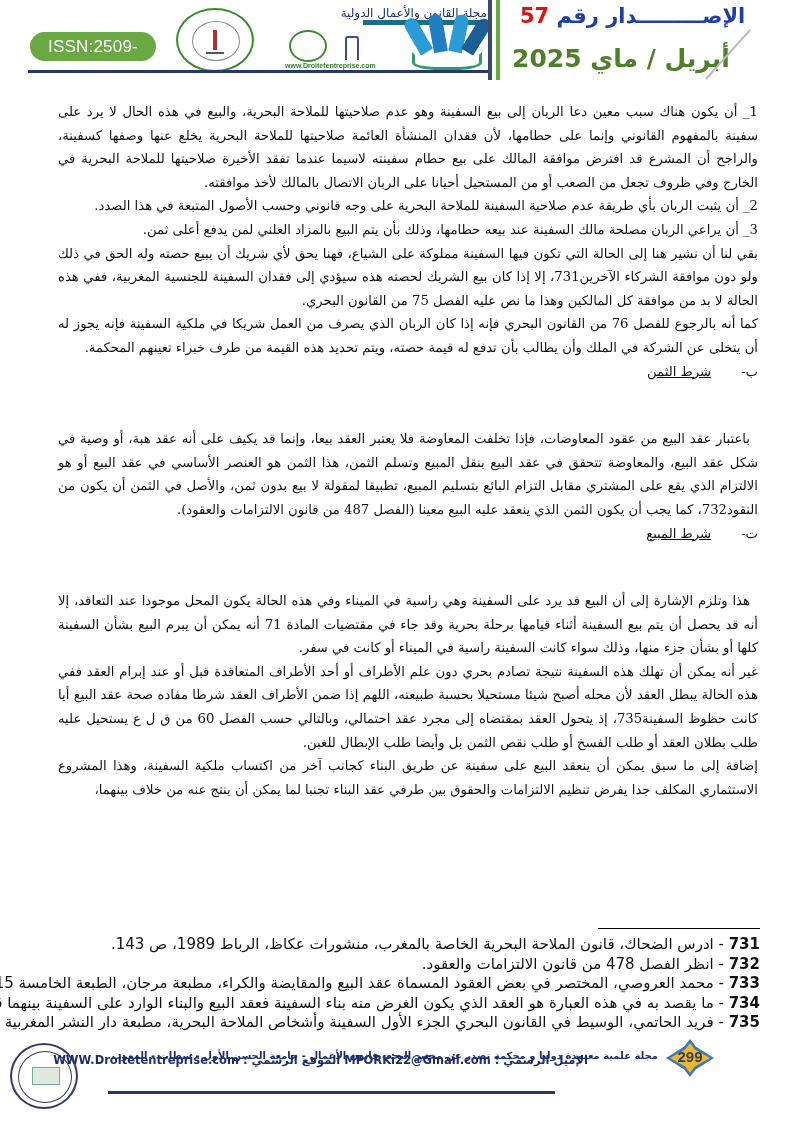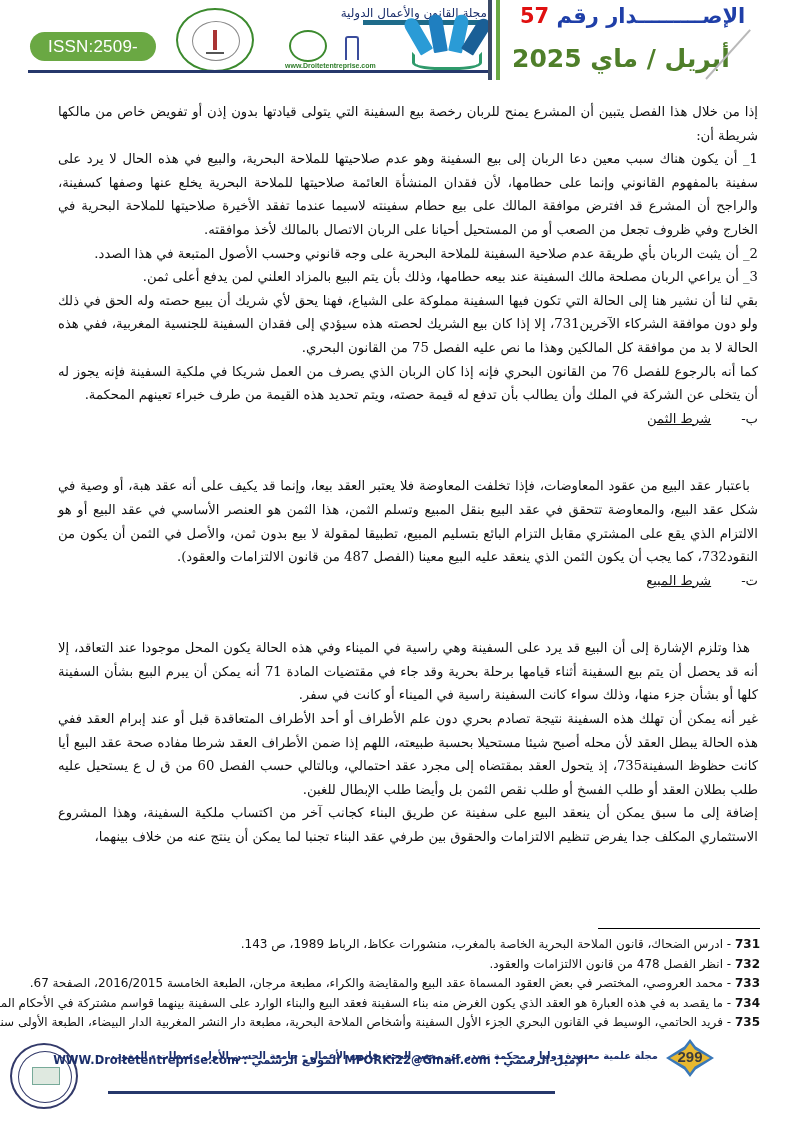--- a/index.html
+++ b/index.html
@@ -31,21 +31,21 @@
 
   
   .content { position:absolute; left:58px; top:100px; width:700px; direction:rtl; text-align:justify; font-family:"DejaVu Serif", serif; font-size:13.2px; line-height:23.6px; }
   .content p { margin:0; }
   .content .indent { text-indent:8px;margin-top:44px; }
   .content .section { margin:0; display:flex; justify-content:flex-start; gap:30px; }
   .content .section .title { text-decoration:underline; }
 
   
   .fn-rule { position:absolute; left:598px; top:928px; width:162px; height:1px; background:#000; }
-  .footnotes { position:absolute; left:60px; top:935px; width:700px; direction:rtl; font-family:"DejaVu Sans", sans-serif; font-size:12px; line-height:19.5px; color:#111; }
+  .footnotes { position:absolute; left:60px; top:935px; width:700px; direction:rtl; font-family:"DejaVu Sans", sans-serif; font-size:15px; line-height:19.5px; color:#111; }
   .footnotes div { white-space:nowrap; }
   .footnotes b { font-weight:bold; }
 
   
   .footer-rule { position:absolute; left:108px; top:1091px; width:447px; height:3px; background:#26386b; }
   .page-badge { position:absolute; left:660px; top:1039px; width:60px; height:38px; }
   .page-badge .star { position:absolute; left:6px; top:0; width:48px; height:38px; background:#3a78b8; clip-path:polygon(50% 0,62% 20%,100% 50%,62% 80%,50% 100%,38% 80%,0 50%,38% 20%); }
   .page-badge .star2 { position:absolute; left:10px; top:4px; width:40px; height:30px; background:#e8b830; clip-path:polygon(50% 0,62% 22%,100% 50%,62% 78%,50% 100%,38% 78%,0 50%,38% 22%); }
   .page-badge .num { position:absolute; left:0; top:9px; width:60px; text-align:center; font-family:"Liberation Sans", sans-serif; font-weight:bold; font-size:15px; color:#3c3c3c; }
   .footer-line1 { position:absolute; left:108px; top:1050px; width:550px; direction:rtl; text-align:right; font-family:"DejaVu Sans", sans-serif; font-weight:bold; font-size:10px; color:#1c2f6b; white-space:nowrap; }
@@ -82,21 +82,20 @@
   <div class="issue-line">
     <span>الإصـــــــــدار رقم</span>
     <span class="num">57</span>
   </div>
   <div class="date-line">أبريل / ماي 2025</div>
   <div class="slash"></div>
   <div class="header-rule"></div>
 </div>
 
 <div class="content">
-  <p>إذا من خلال هذا الفصل يتبين أن المشرع يمنح للربان رخصة بيع السفينة التي يتولى قيادتها بدون إذن أو تفويض خاص من مالكها شريطة أن:</p>
   <p>1_ أن يكون هناك سبب معين دعا الربان إلى بيع السفينة وهو عدم صلاحيتها للملاحة البحرية، والبيع في هذه الحال لا يرد على سفينة بالمفهوم القانوني وإنما على حطامها، لأن فقدان المنشأة العائمة صلاحيتها للملاحة البحرية يخلع عنها وصفها كسفينة، والراجح أن المشرع قد افترض موافقة المالك على بيع حطام سفينته لاسيما عندما تفقد الأخيرة صلاحيتها للملاحة البحرية في الخارج وفي ظروف تجعل من الصعب أو من المستحيل أحيانا على الربان الاتصال بالمالك لأخذ موافقته.</p>
   <p>2_ أن يثبت الربان بأي طريقة عدم صلاحية السفينة للملاحة البحرية على وجه قانوني وحسب الأصول المتبعة في هذا الصدد.</p>
   <p>3_ أن يراعي الربان مصلحة مالك السفينة عند بيعه حطامها، وذلك بأن يتم البيع بالمزاد العلني لمن يدفع أعلى ثمن.</p>
   <p>بقي لنا أن نشير هنا إلى الحالة التي تكون فيها السفينة مملوكة على الشياع، فهنا يحق لأي شريك أن يبيع حصته وله الحق في ذلك ولو دون موافقة الشركاء الآخرين731، إلا إذا كان بيع الشريك لحصته هذه سيؤدي إلى فقدان السفينة للجنسية المغربية، ففي هذه الحالة لا بد من موافقة كل المالكين وهذا ما نص عليه الفصل 75 من القانون البحري.</p>
   <p>كما أنه بالرجوع للفصل 76 من القانون البحري فإنه إذا كان الربان الذي يصرف من العمل شريكا في ملكية السفينة فإنه يجوز له أن يتخلى عن الشركة في الملك وأن يطالب بأن تدفع له قيمة حصته، ويتم تحديد هذه القيمة من طرف خبراء تعينهم المحكمة.</p>
   <div class="section">
     <span>ب-</span>
     <span class="title">شرط الثمن</span>
   </div>
   <p class="indent">باعتبار عقد البيع من عقود المعاوضات، فإذا تخلفت المعاوضة فلا يعتبر العقد بيعا، وإنما قد يكيف على أنه عقد هبة، أو وصية في شكل عقد البيع، والمعاوضة تتحقق في عقد البيع بنقل المبيع وتسلم الثمن، هذا الثمن هو العنصر الأساسي في عقد البيع أو هو الالتزام الذي يقع على المشتري مقابل التزام البائع بتسليم المبيع، تطبيقا لمقولة لا بيع بدون ثمن، والأصل في الثمن أن يكون من النقود732، كما يجب أن يكون الثمن الذي ينعقد عليه البيع معينا (الفصل 487 من قانون الالتزامات والعقود).</p>

